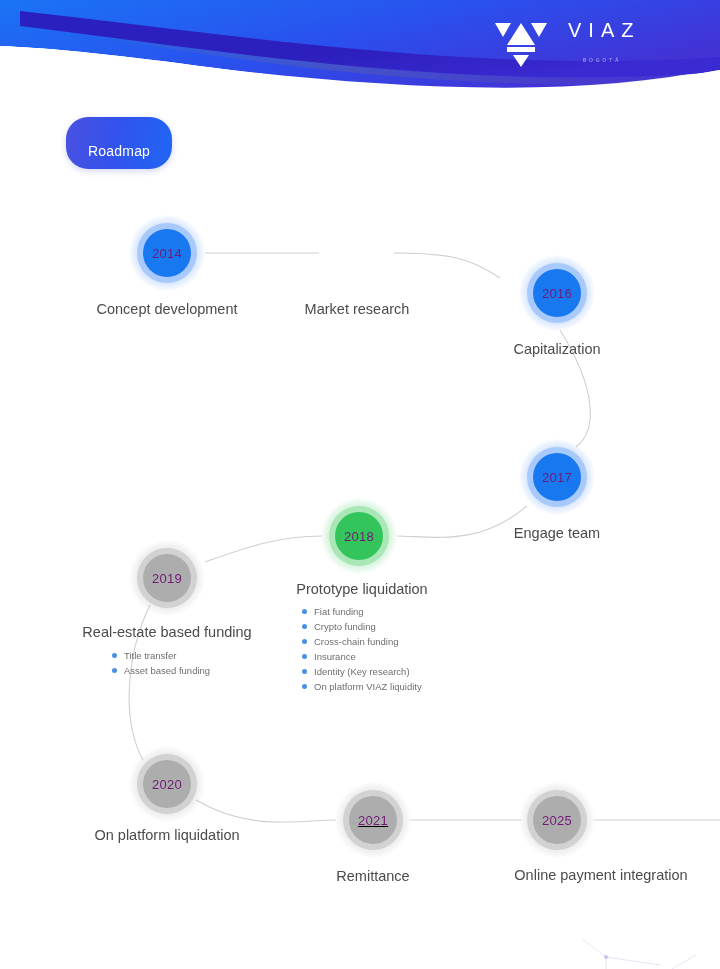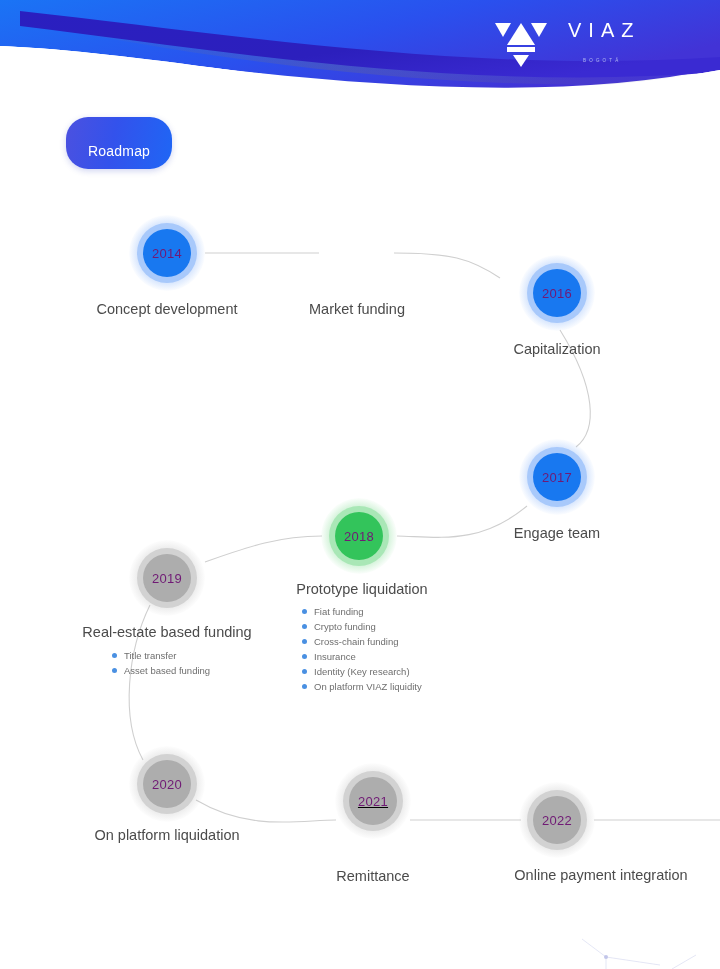--- a/index.html
+++ b/index.html
@@ -247,21 +247,21 @@
   </svg>
 
   <div class="node blue" style="left:167px; top:253px;">
     <span class="halo"></span>
     <span class="ring"></span>
     <span class="core"></span>
     <span class="year">2014</span>
   </div>
   <div class="node-label" style="left:167px; top:301px;">Concept development</div>
 
-  <div class="node-label" style="left:357px; top:301px;">Market funding</div>
+  <div class="node-label" style="left:357px; top:301px;">Market research</div>
 
   <div class="node blue" style="left:557px; top:293px;">
     <span class="halo"></span>
     <span class="ring"></span>
     <span class="core"></span>
     <span class="year">2016</span>
   </div>
   <div class="node-label" style="left:557px; top:341px;">Capitalization</div>
 
   <div class="node blue" style="left:557px; top:477px;">
@@ -325,33 +325,33 @@
   </ul>
 
   <div class="node grey" style="left:167px; top:784px;">
     <span class="halo"></span>
     <span class="ring"></span>
     <span class="core"></span>
     <span class="year">2020</span>
   </div>
   <div class="node-label" style="left:167px; top:827px;">On platform liquidation</div>
 
-  <div class="node grey" style="left:373px; top:801px;text-decoration:underline;">
+  <div class="node grey" style="left:373px; top:820px;text-decoration:underline;">
     <span class="halo"></span>
     <span class="ring"></span>
     <span class="core"></span>
     <span class="year">2021</span>
   </div>
   <div class="node-label" style="left:373px; top:868px;">Remittance</div>
 
   <div class="node grey" style="left:557px; top:820px;">
     <span class="halo"></span>
     <span class="ring"></span>
     <span class="core"></span>
-    <span class="year">2022</span>
+    <span class="year">2025</span>
   </div>
   <div class="node-label" style="left:557px; top:867px;margin-left:44px;">Online payment integration</div>
 
   <svg class="bottom-deco" viewBox="0 0 200 60" xmlns="http://www.w3.org/2000/svg">
     <g stroke="#9aa0d8" stroke-width="0.7" fill="none" opacity="0.75">
       <path d="M62,30 L86,48"></path>
       <path d="M86,48 L86,60"></path>
       <path d="M86,48 L140,56"></path>
       <path d="M152,60 L176,46"></path>
     </g>

